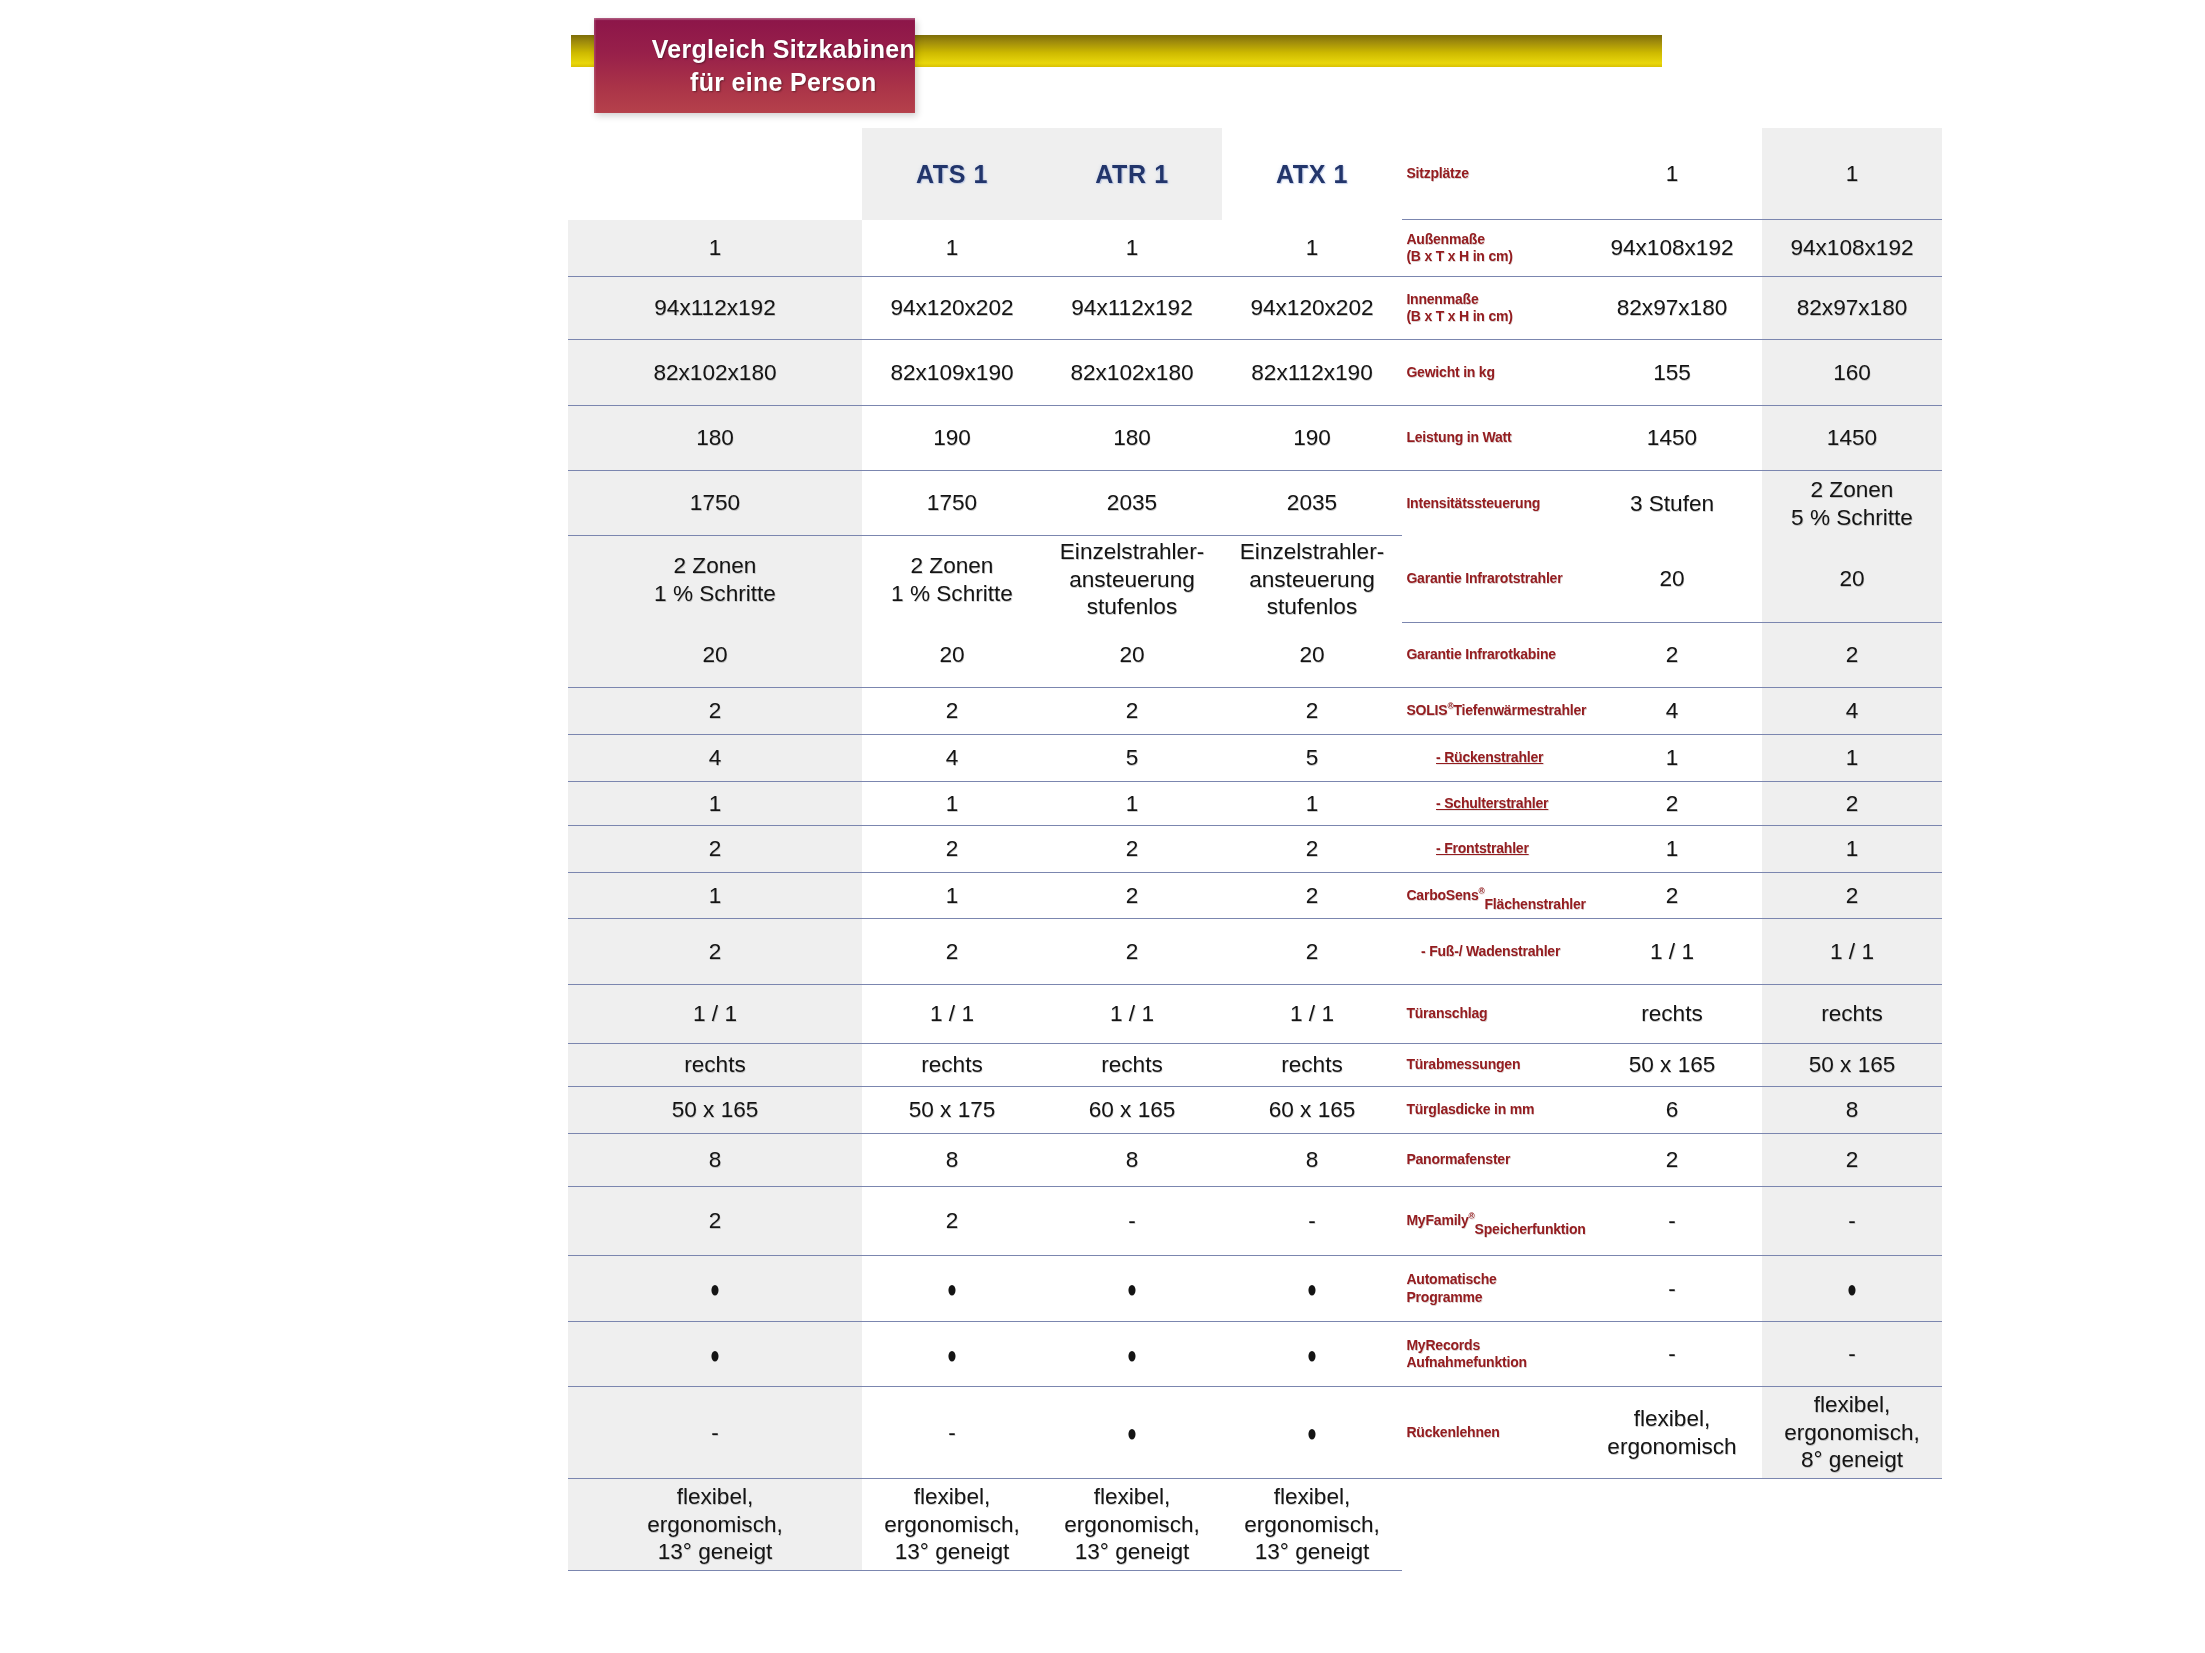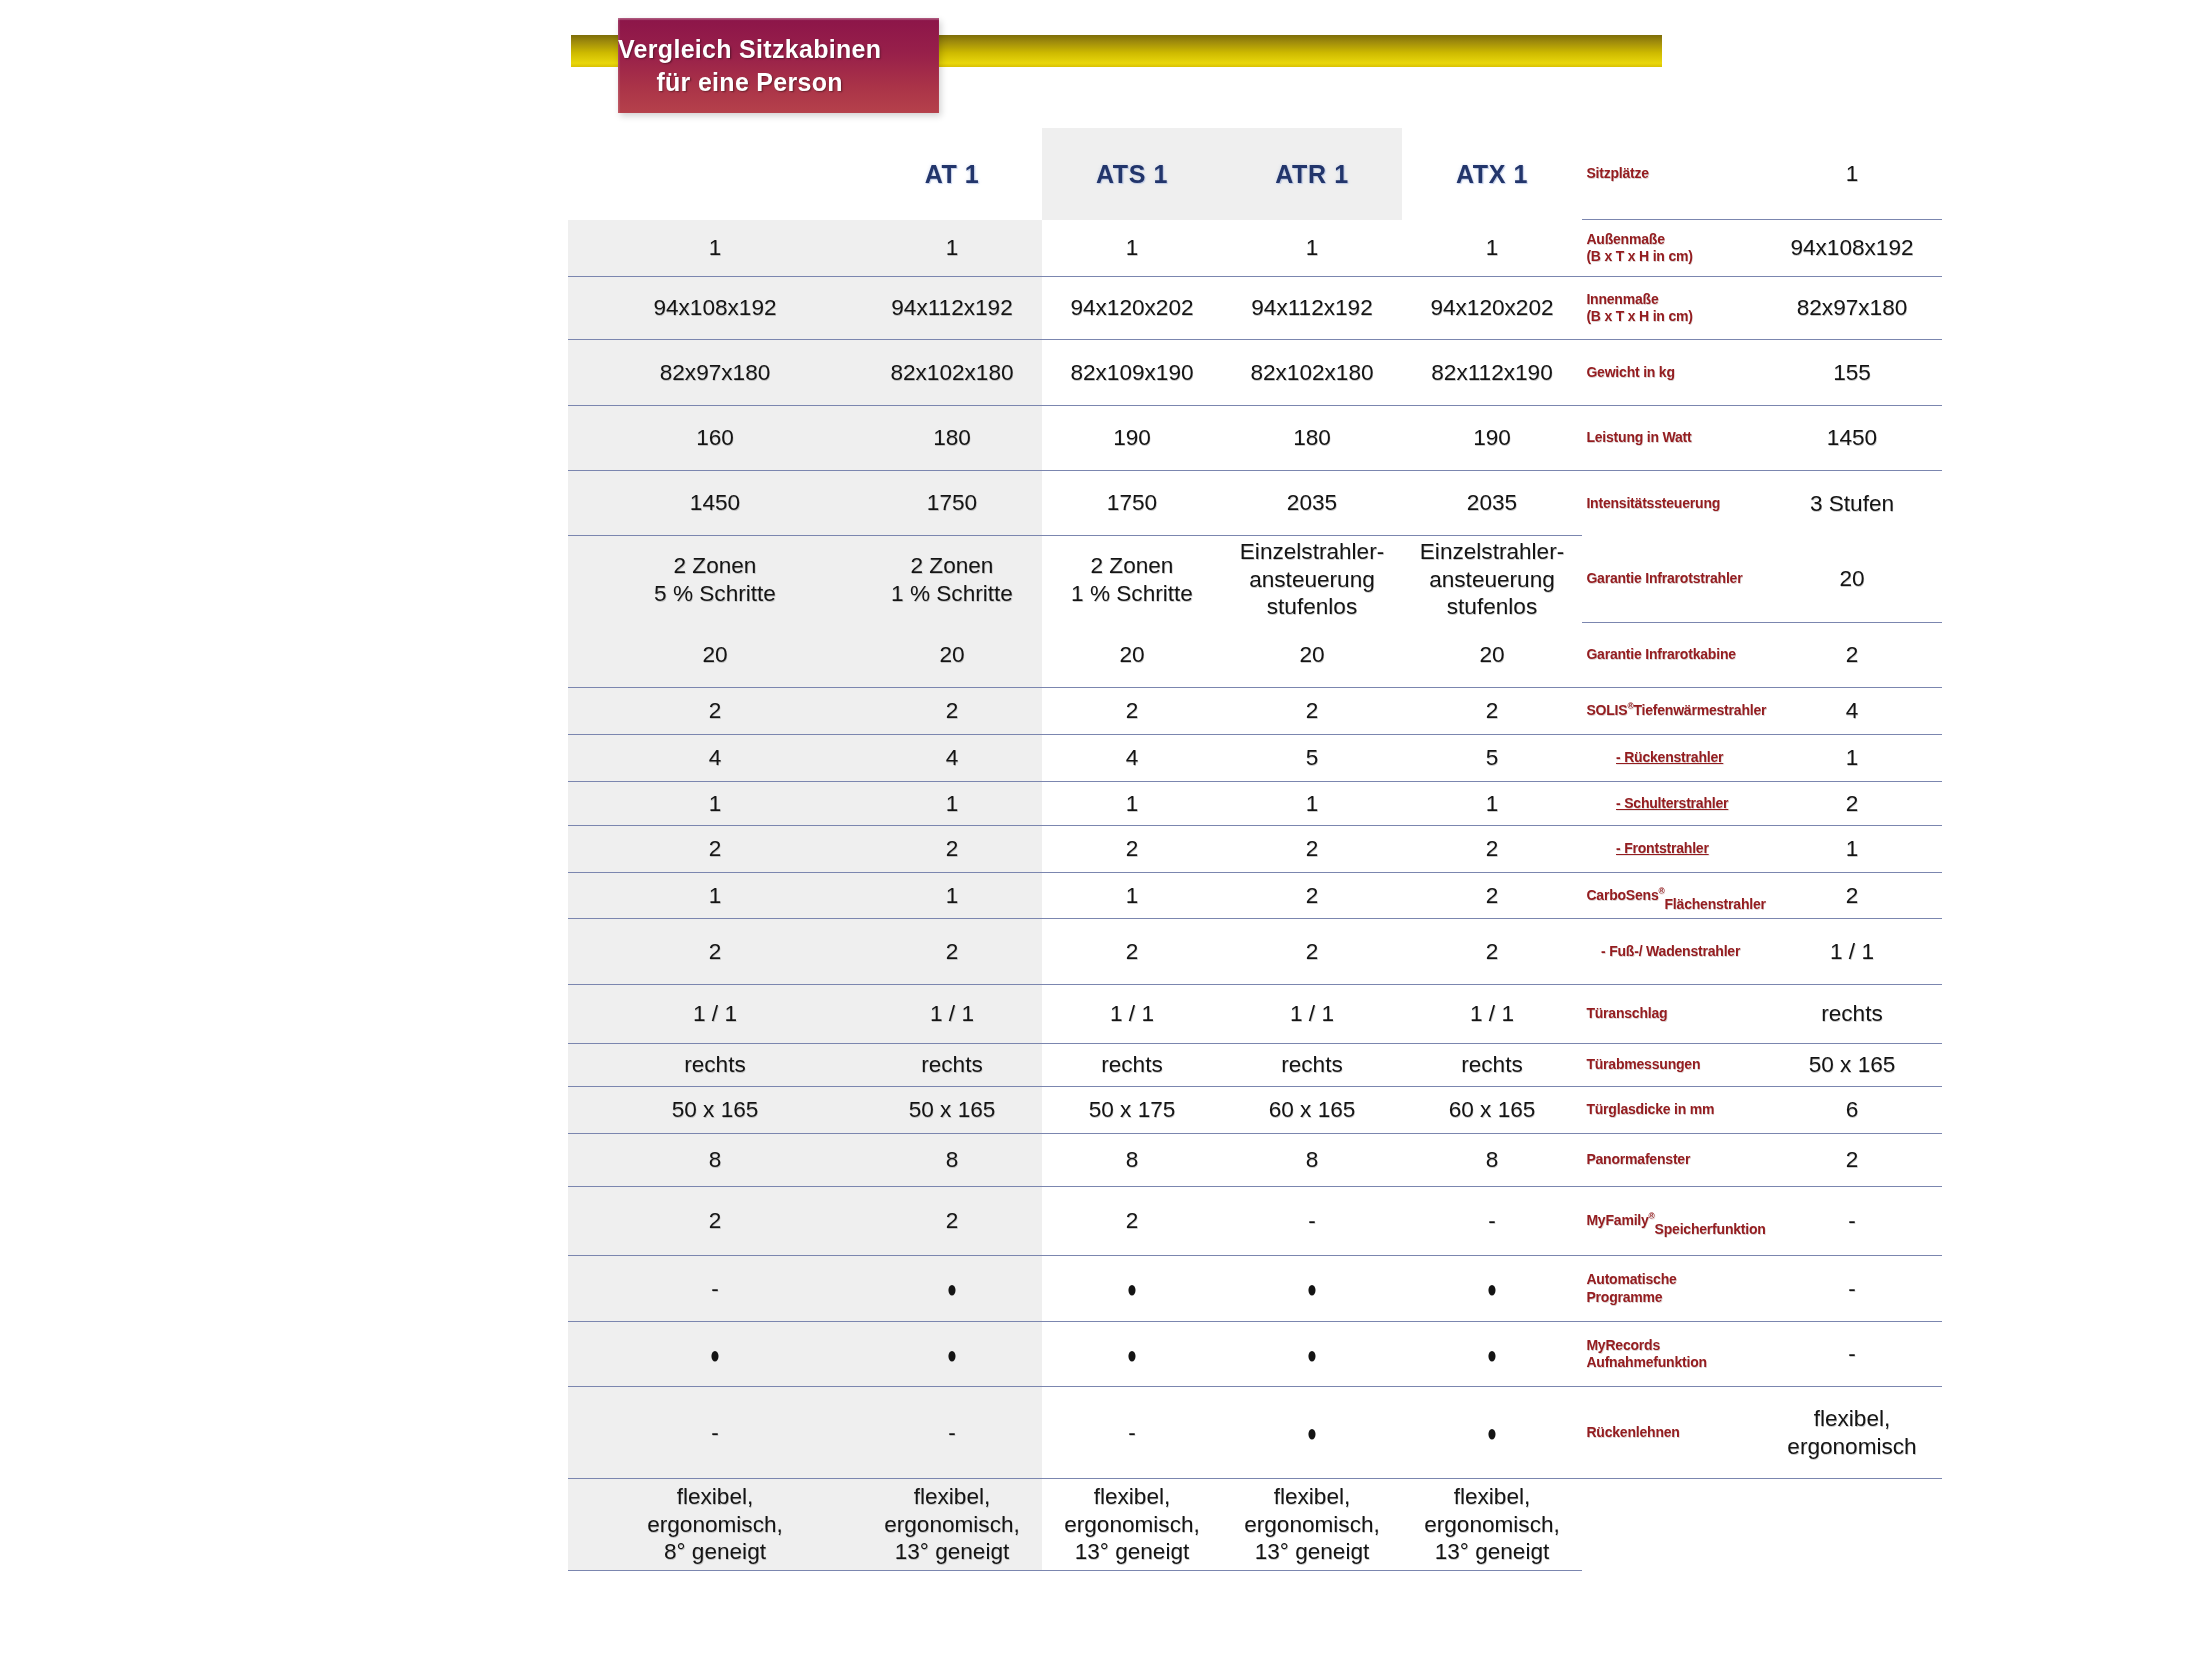--- a/index.html
+++ b/index.html
@@ -20,21 +20,21 @@
   .gold-bar{
     position:absolute;left:571px;top:35px;width:1091px;height:32px;
     background:linear-gradient(180deg,#7d6d08 0%,#a08c0c 22%,#cdb900 55%,#e9d70b 88%,#d9c103 100%);
   }
 
   
   .title-box{
     position:absolute;left:594px;top:18px;width:321px;height:95px;
     background:linear-gradient(180deg,#8c1549 0%,#98204a 38%,#aa3348 72%,#b5414b 100%);
     box-shadow:inset 0 1.7px 1.1px rgba(255,255,255,.28),inset 1.7px 0 1.1px rgba(255,255,255,.12),2.2px 3.3px 6.6px rgba(0,0,0,.18);
-    display:flex;align-items:center;justify-content:flex-start;margin-left:24px;
+    display:flex;align-items:center;justify-content:flex-end;
   }
   .title-text{
     color:#ffffff;font-weight:bold;font-size:25px;line-height:1.3;
     text-align:center;white-space:pre-line;letter-spacing:0.3px;
     text-shadow:1.1px 1.1px 1.7px rgba(0,0,0,.38);
   }
 
   
   .cmp-table{
     position:absolute;left:568px;top:128px;width:1373px;
@@ -75,21 +75,20 @@
 <body>
 
 <div class="slide">
   <div class="gold-bar"></div>
   <div class="title-box">
     <div class="title-text">Vergleich Sitzkabinen
 für eine Person</div>
   </div>
   <div class="cmp-table" style="grid-template-columns: 294px 180px 180px 180px 180px 180px 180px; grid-template-rows: 92px 57px 63px 66px 65px 65px 87px 65px 47px 47px 44px 47px 46px 66px 59px 43px 47px 53px 69px 66px 65px 92px 92px;">
       <div class="cell corner"></div>
-      <div class="cell th">AT 1</div>
       <div class="cell th hl">ATS 1</div>
       <div class="cell th hl">ATR 1</div>
       <div class="cell th">ATX 1</div>
       <div class="cell lbl">Sitzplätze</div>
       <div class="cell val">1</div>
       <div class="cell val hl">1</div>
       <div class="cell val hl">1</div>
       <div class="cell val">1</div>
       <div class="cell val">1</div>
       <div class="cell val">1</div>

